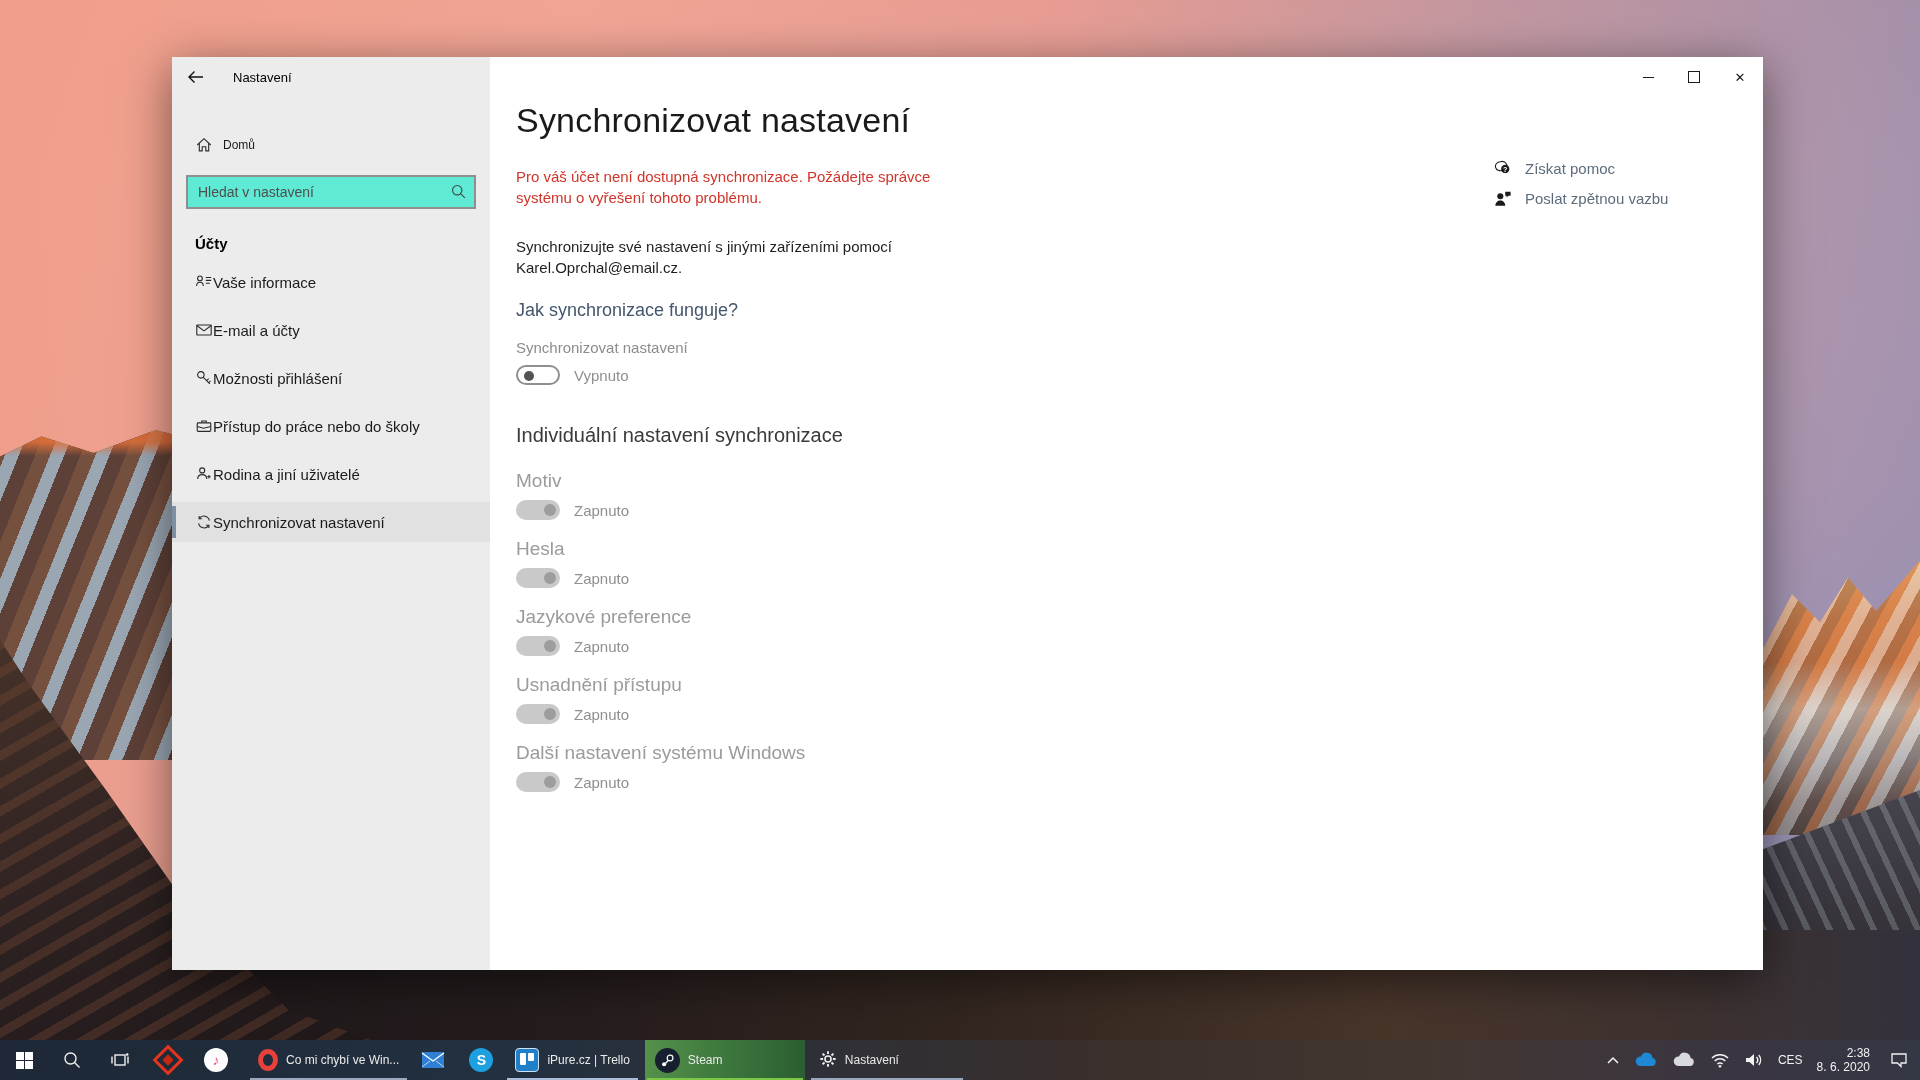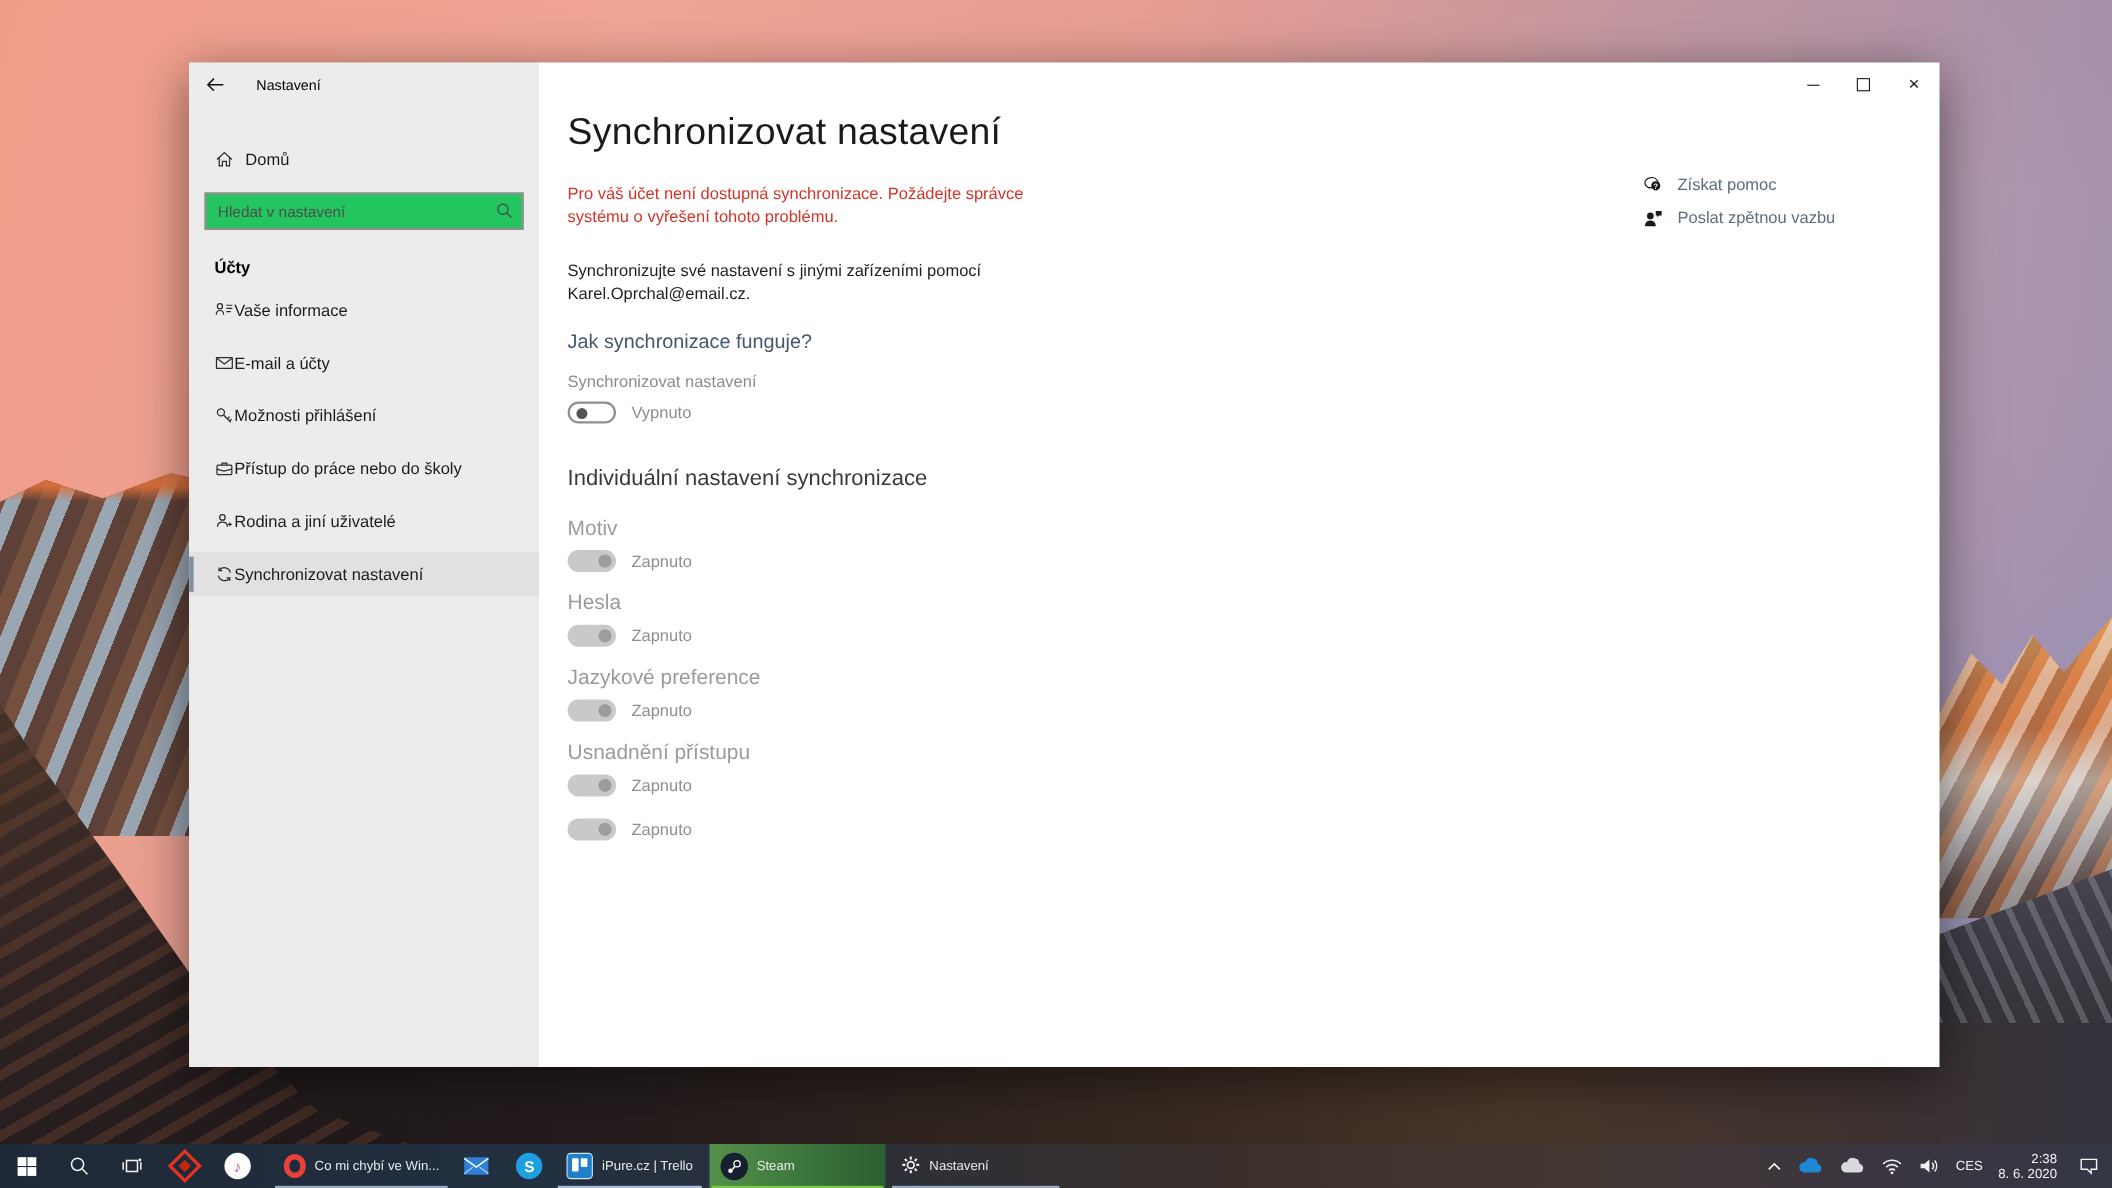--- a/index.html
+++ b/index.html
@@ -35,23 +35,23 @@
       repeating-linear-gradient(150deg, rgba(120,74,52,.35) 0 9px, rgba(20,16,18,0) 9px 24px),
       linear-gradient(160deg,#463229 0%,#2e2222 45%,#1b1517 100%);}
 
   
   .win{position:absolute;left:172px;top:57px;width:1591px;height:913px;background:#fff;
     box-shadow:0 10px 44px rgba(0,0,0,.5);display:flex;}
   .sidebar{width:318px;background:#ececec;flex:none;position:relative;}
   .sb-top{display:flex;align-items:center;height:40px;}
   .back-btn{width:46px;height:40px;display:flex;align-items:center;justify-content:center;font-size:17px;color:#111;cursor:default;}
   .sb-title{font-size:13px;color:#000;margin-left:15px;}
-  .sb-home{display:flex;align-items:center;gap:10px;margin:30px 0 0 23px;font-size:15px;color:#1b1b1b;height:36px;}
+  .sb-home{display:flex;align-items:center;gap:10px;margin:30px 0 0 23px;font-size:12px;color:#1b1b1b;height:36px;}
   .sb-search{position:relative;margin:12px 14px 0 14px;}
-  .sb-search input{width:100%;box-sizing:border-box;height:34px;border:2px solid #8f8f8f;background:#22c55e;
+  .sb-search input{width:100%;box-sizing:border-box;height:34px;border:2px solid #8f8f8f;background:#5eead4;
     font-family:inherit;font-size:14px;color:#333;padding:0 34px 0 10px;outline:none;}
   .sb-search input::placeholder{color:#4f4f4f;opacity:1;}
   .sb-search .mag{position:absolute;right:9px;top:8px;}
   .sb-section{font-size:15px;font-weight:bold;color:#000;margin:26px 0 10px 23px;}
   .sb-item{display:flex;align-items:center;gap:0;height:40px;padding-left:23px;font-size:15px;color:#1b1b1b;position:relative;margin-top:8px;}
   .sb-item.sel{background:#e1e1e1;}
   .sb-item.sel::before{content:"";position:absolute;left:0;top:4px;bottom:4px;width:4px;background:#7d8fa1;}
   .sb-ico{width:18px;height:18px;flex:none;display:flex;align-items:center;justify-content:center;}
   .sb-ico svg{stroke:#2b2b2b;fill:none;stroke-width:1.25;}
 
@@ -285,20 +285,21 @@
               </div>
           </div>
           <div class="group">
             <div class="g-label">Usnadnění přístupu</div>
             <div class="tgl-row">
                 <span class="tgl tgl-on"></span>
                 <span class="tgl-state">Zapnuto</span>
               </div>
           </div>
           <div class="group">
+            <div class="g-label">Další nastavení systému Windows</div>
             <div class="tgl-row">
                 <span class="tgl tgl-on"></span>
                 <span class="tgl-state">Zapnuto</span>
               </div>
           </div>
         </div>
       </div>
     </div>
   </div>
 

